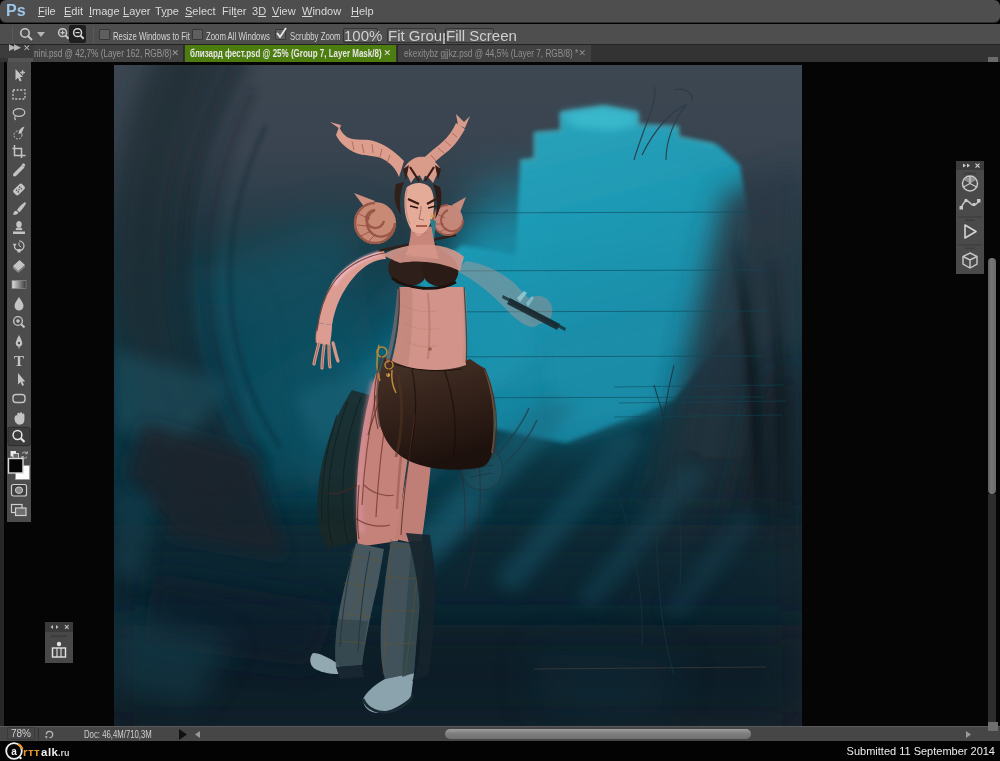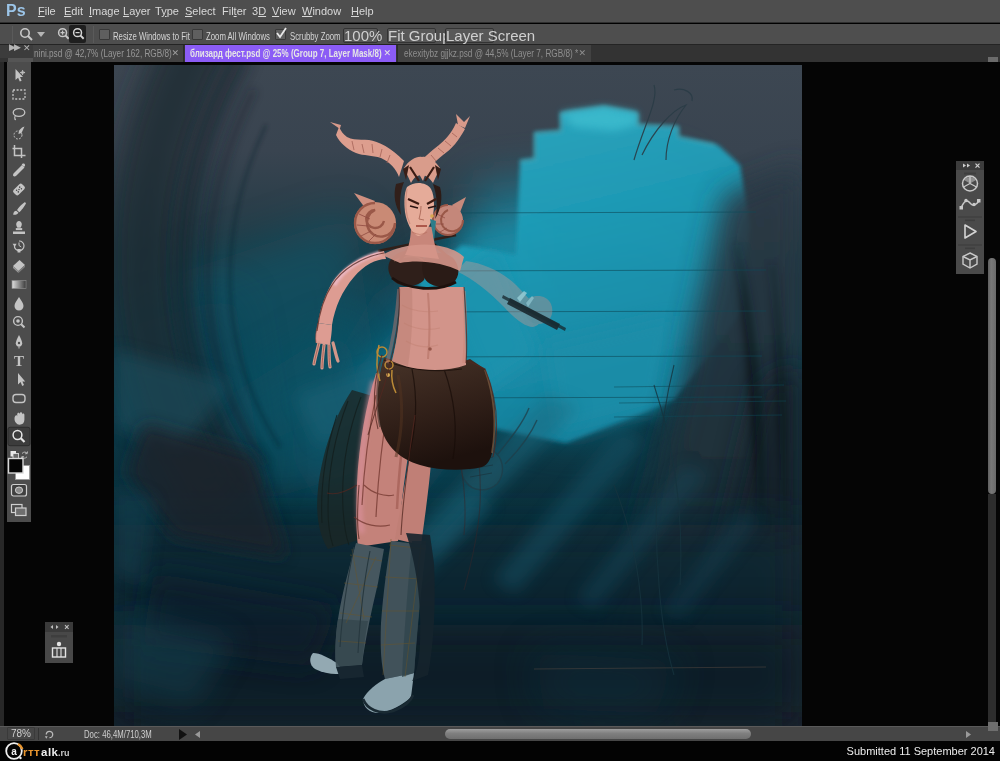--- a/index.html
+++ b/index.html
@@ -2,21 +2,21 @@
 <html><head>
 <meta charset="utf-8">
 <style>
   * { margin:0; padding:0; box-sizing:border-box; }
   html,body { width:1000px; height:761px; background:#000; overflow:hidden;
     font-family:"Liberation Sans", sans-serif; }
   #app { position:relative; width:1000px; height:761px; background:#000; }
   .abs { position:absolute; }
   
   #menubar { left:0; top:0; width:1000px; height:23px; background:#4e4e4e;
-    border-bottom:1px solid #2e2e2e; color:#d9d9d9; font-size:11px; }
+    border-bottom:1px solid #2e2e2e; color:#d9d9d9; font-size:11px;border-radius:6px; }
   #pslogo { left:6px; top:2px; width:26px; height:19px; color:#9cc5e8;
     font-size:16px; font-weight:bold; letter-spacing:0px; }
   .menu { position:absolute; top:5px;text-align:center; }
   .menu u { text-decoration:underline; }
   
   #optbar { left:0; top:24px; width:1000px; height:21px; background:#4e4e4e;
     border-bottom:1px solid #242424; color:#d4d4d4; font-size:11px; }
   .vsep { position:absolute; top:2px; width:1px; height:17px; background:#404040; border-right:1px solid #5a5a5a; }
   .cb { position:absolute; top:5px; width:11px; height:11px; background:#5f5f5f;
     border:1px solid #383838; border-radius:1px; }
@@ -87,34 +87,34 @@
     <div class="cblabel" style="left:113px">Resize Windows to Fit</div>
     <div class="cb" style="left:192px"></div>
     <div class="cblabel" style="left:206px">Zoom All Windows</div>
     <div class="cb" style="left:275px"></div>
     <svg class="abs" style="left:275px;top:3px" width="13" height="13" viewBox="0 0 13 13">
       <path d="M2 6 L5 10 L11 1" fill="none" stroke="#e8e8e8" stroke-width="1.8"></path>
     </svg>
     <div class="cblabel" style="left:290px">Scrubby Zoom</div>
     <div class="obtn" style="left:343px;width:35px">100%</div>
     <div class="obtn" style="left:387px;width:49px">Fit Group</div>
-    <div class="obtn" style="left:445px;width:49px">Layer Screen</div>
+    <div class="obtn" style="left:445px;width:49px">Fill Screen</div>
   </div>
 
   <div id="tabbar" class="abs">
     <div class="abs" style="left:0;top:0;width:33px;height:13px;background:#3c3c3c;color:#b5b5b5">
       <span style="position:absolute;left:9px;top:-3px;font-size:9px;letter-spacing:-2px">▶▶</span>
       <span style="position:absolute;left:23px;top:-2px;font-size:9px">✕</span>
     </div>
     <div class="abs" style="left:8px;top:13px;width:25px;height:4px;background:#555"></div>
     <div class="tab" style="left:33px;width:151px;background:#424242;color:#979797;border-right:1px solid #2b2b2b">
       <span class="tsq" style="margin-left:1px">nini.psd @ 42,7% (Layer 162, RGB/8)</span>
       <span style="position:absolute;right:4px;top:0;color:#a0a0a0;font-size:9px">✕</span>
     </div>
-    <div class="tab" style="left:185px;width:211px;background:#8b5cf6;color:#e6e6e6;font-weight:bold;font-size:10px">
+    <div class="tab" style="left:185px;width:211px;background:#4d7c0f;color:#e6e6e6;font-weight:bold;font-size:10px">
       <span class="tsq" style="margin-left:5px;transform:scaleX(0.80)">близард фест.psd @ 25% (Group 7, Layer Mask/8)</span>
       <span style="position:absolute;right:5px;top:0;font-weight:normal;font-size:9px">✕</span>
     </div>
     <div class="tab" style="left:397px;width:194px;background:#424242;color:#8f8f8f;border-left:1px solid #2b2b2b">
       <span class="tsq" style="margin-left:6px">ekexitybz gjjkz.psd @ 44,5% (Layer 7, RGB/8) *</span>
       <span style="position:absolute;right:5px;top:0;font-size:9px">✕</span>
     </div>
     <div class="abs" style="left:988px;top:12px;width:10px;height:8px;background:#6b6b6b"></div>
   </div>
 

